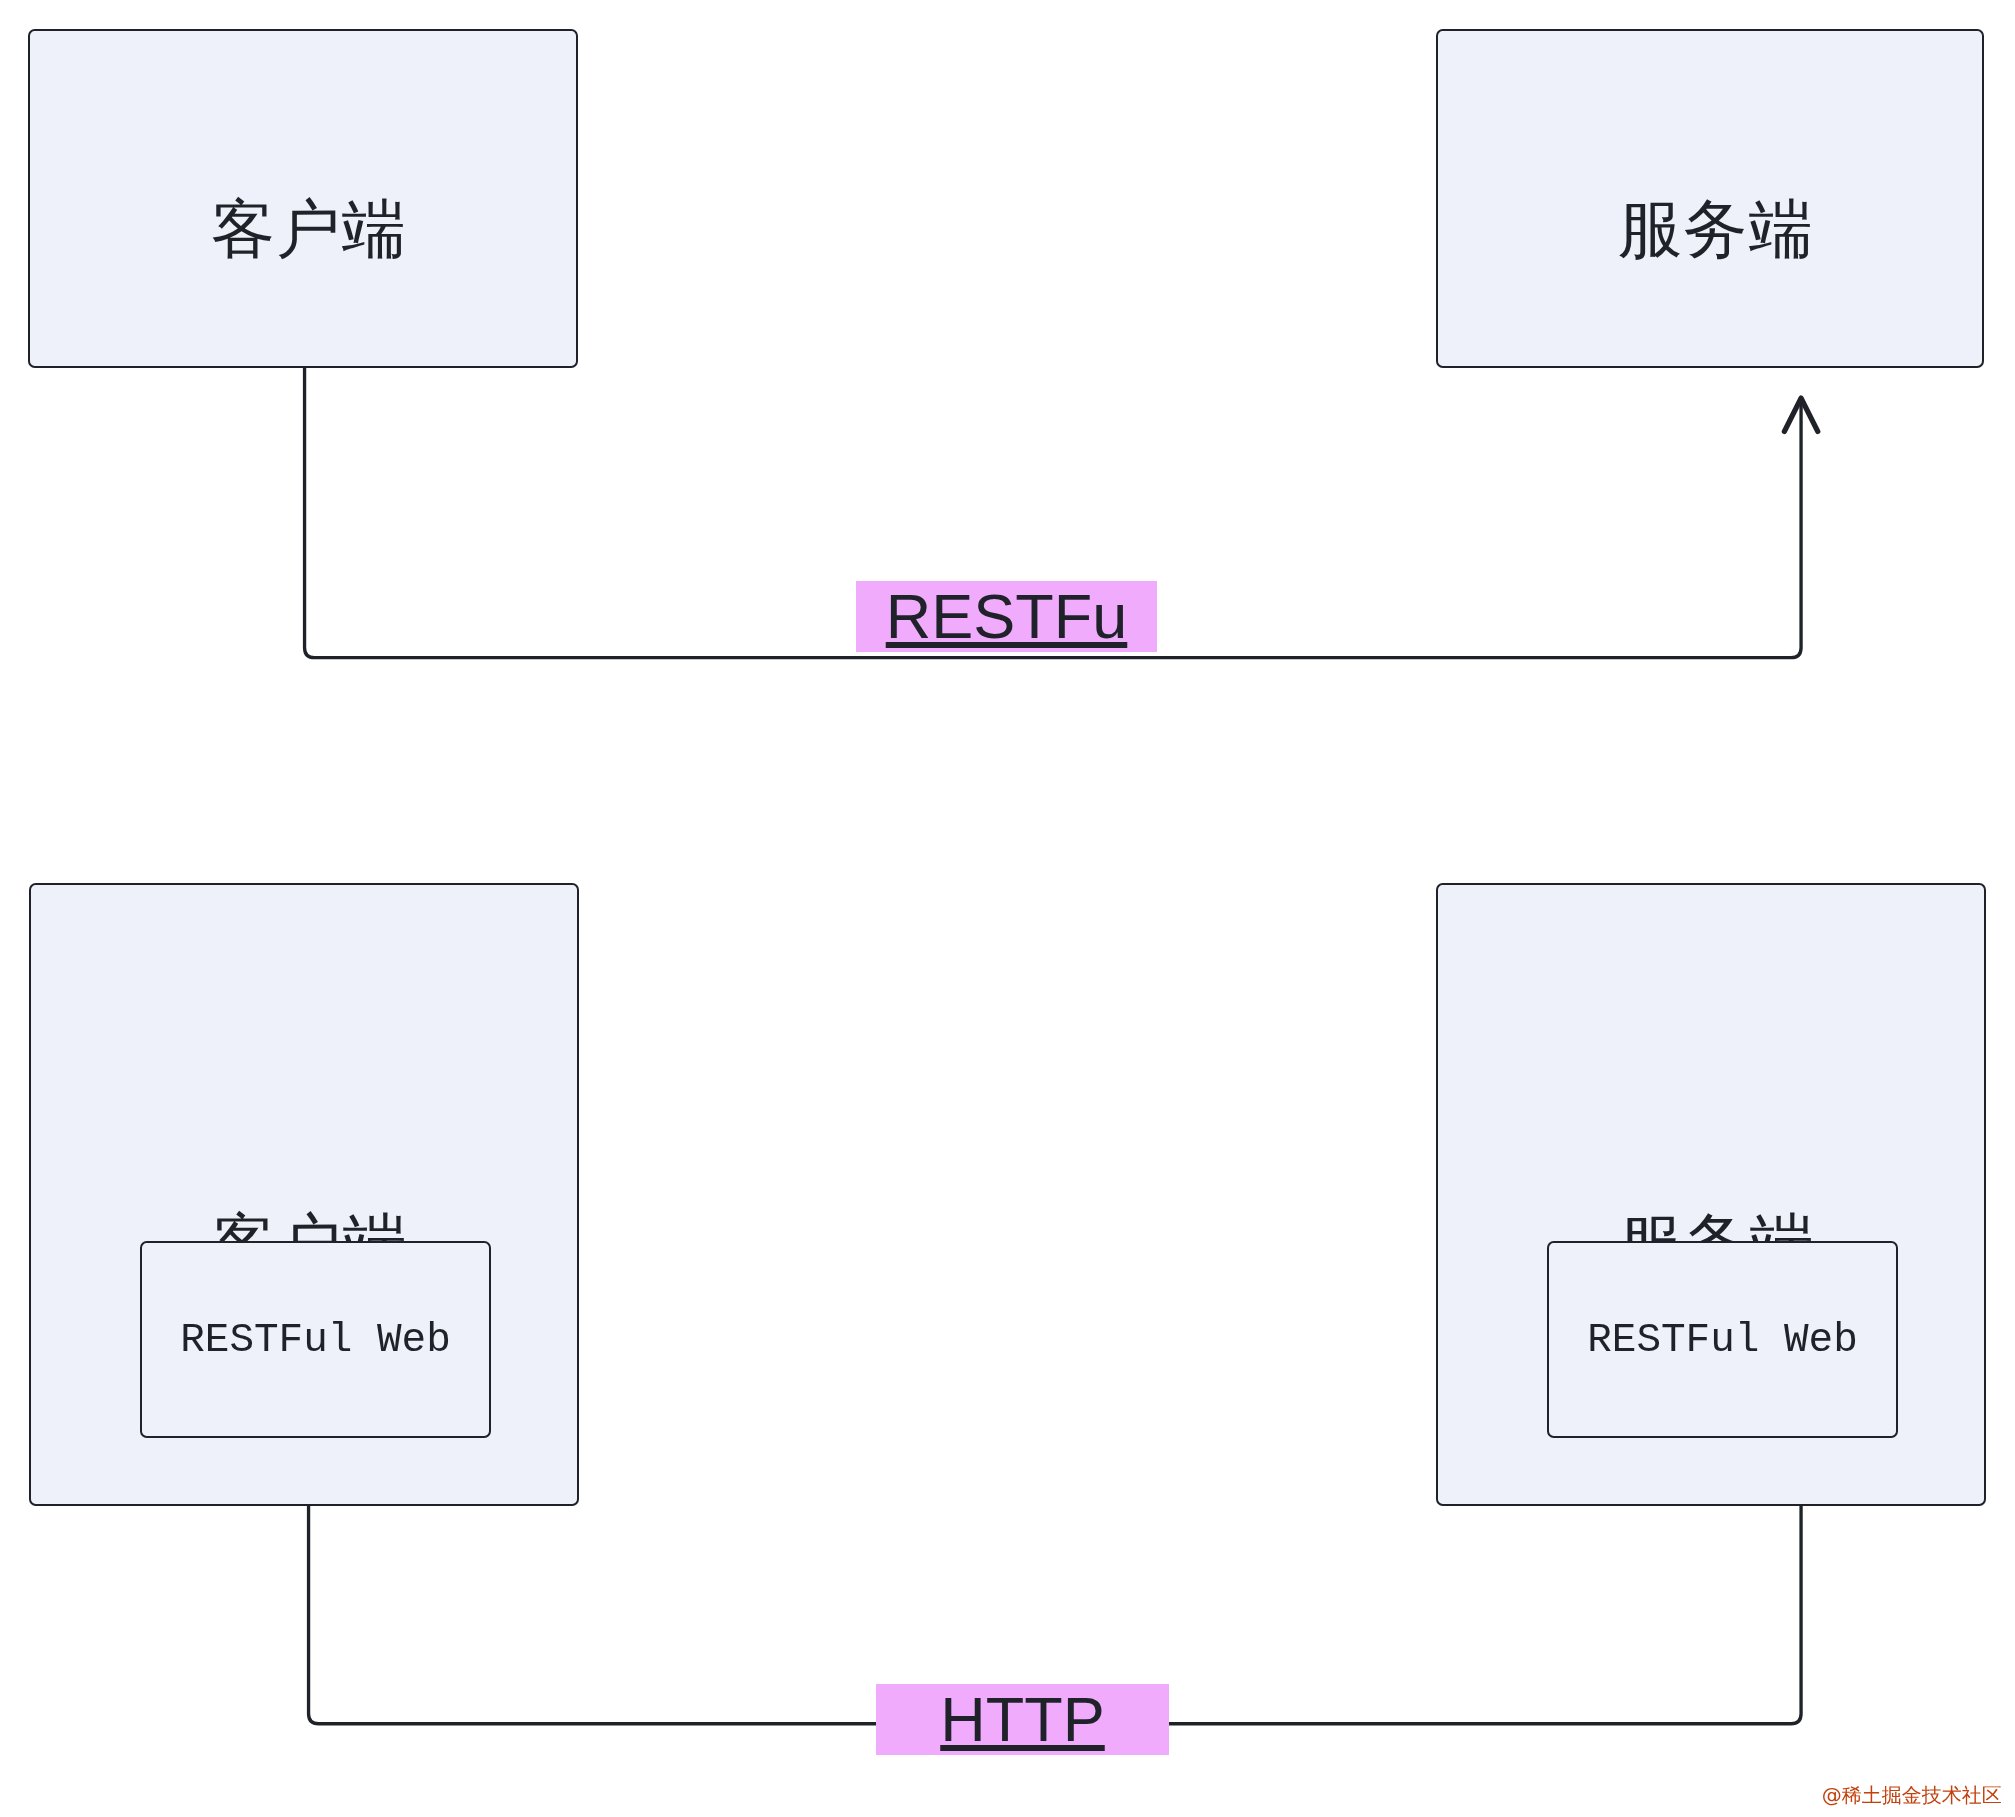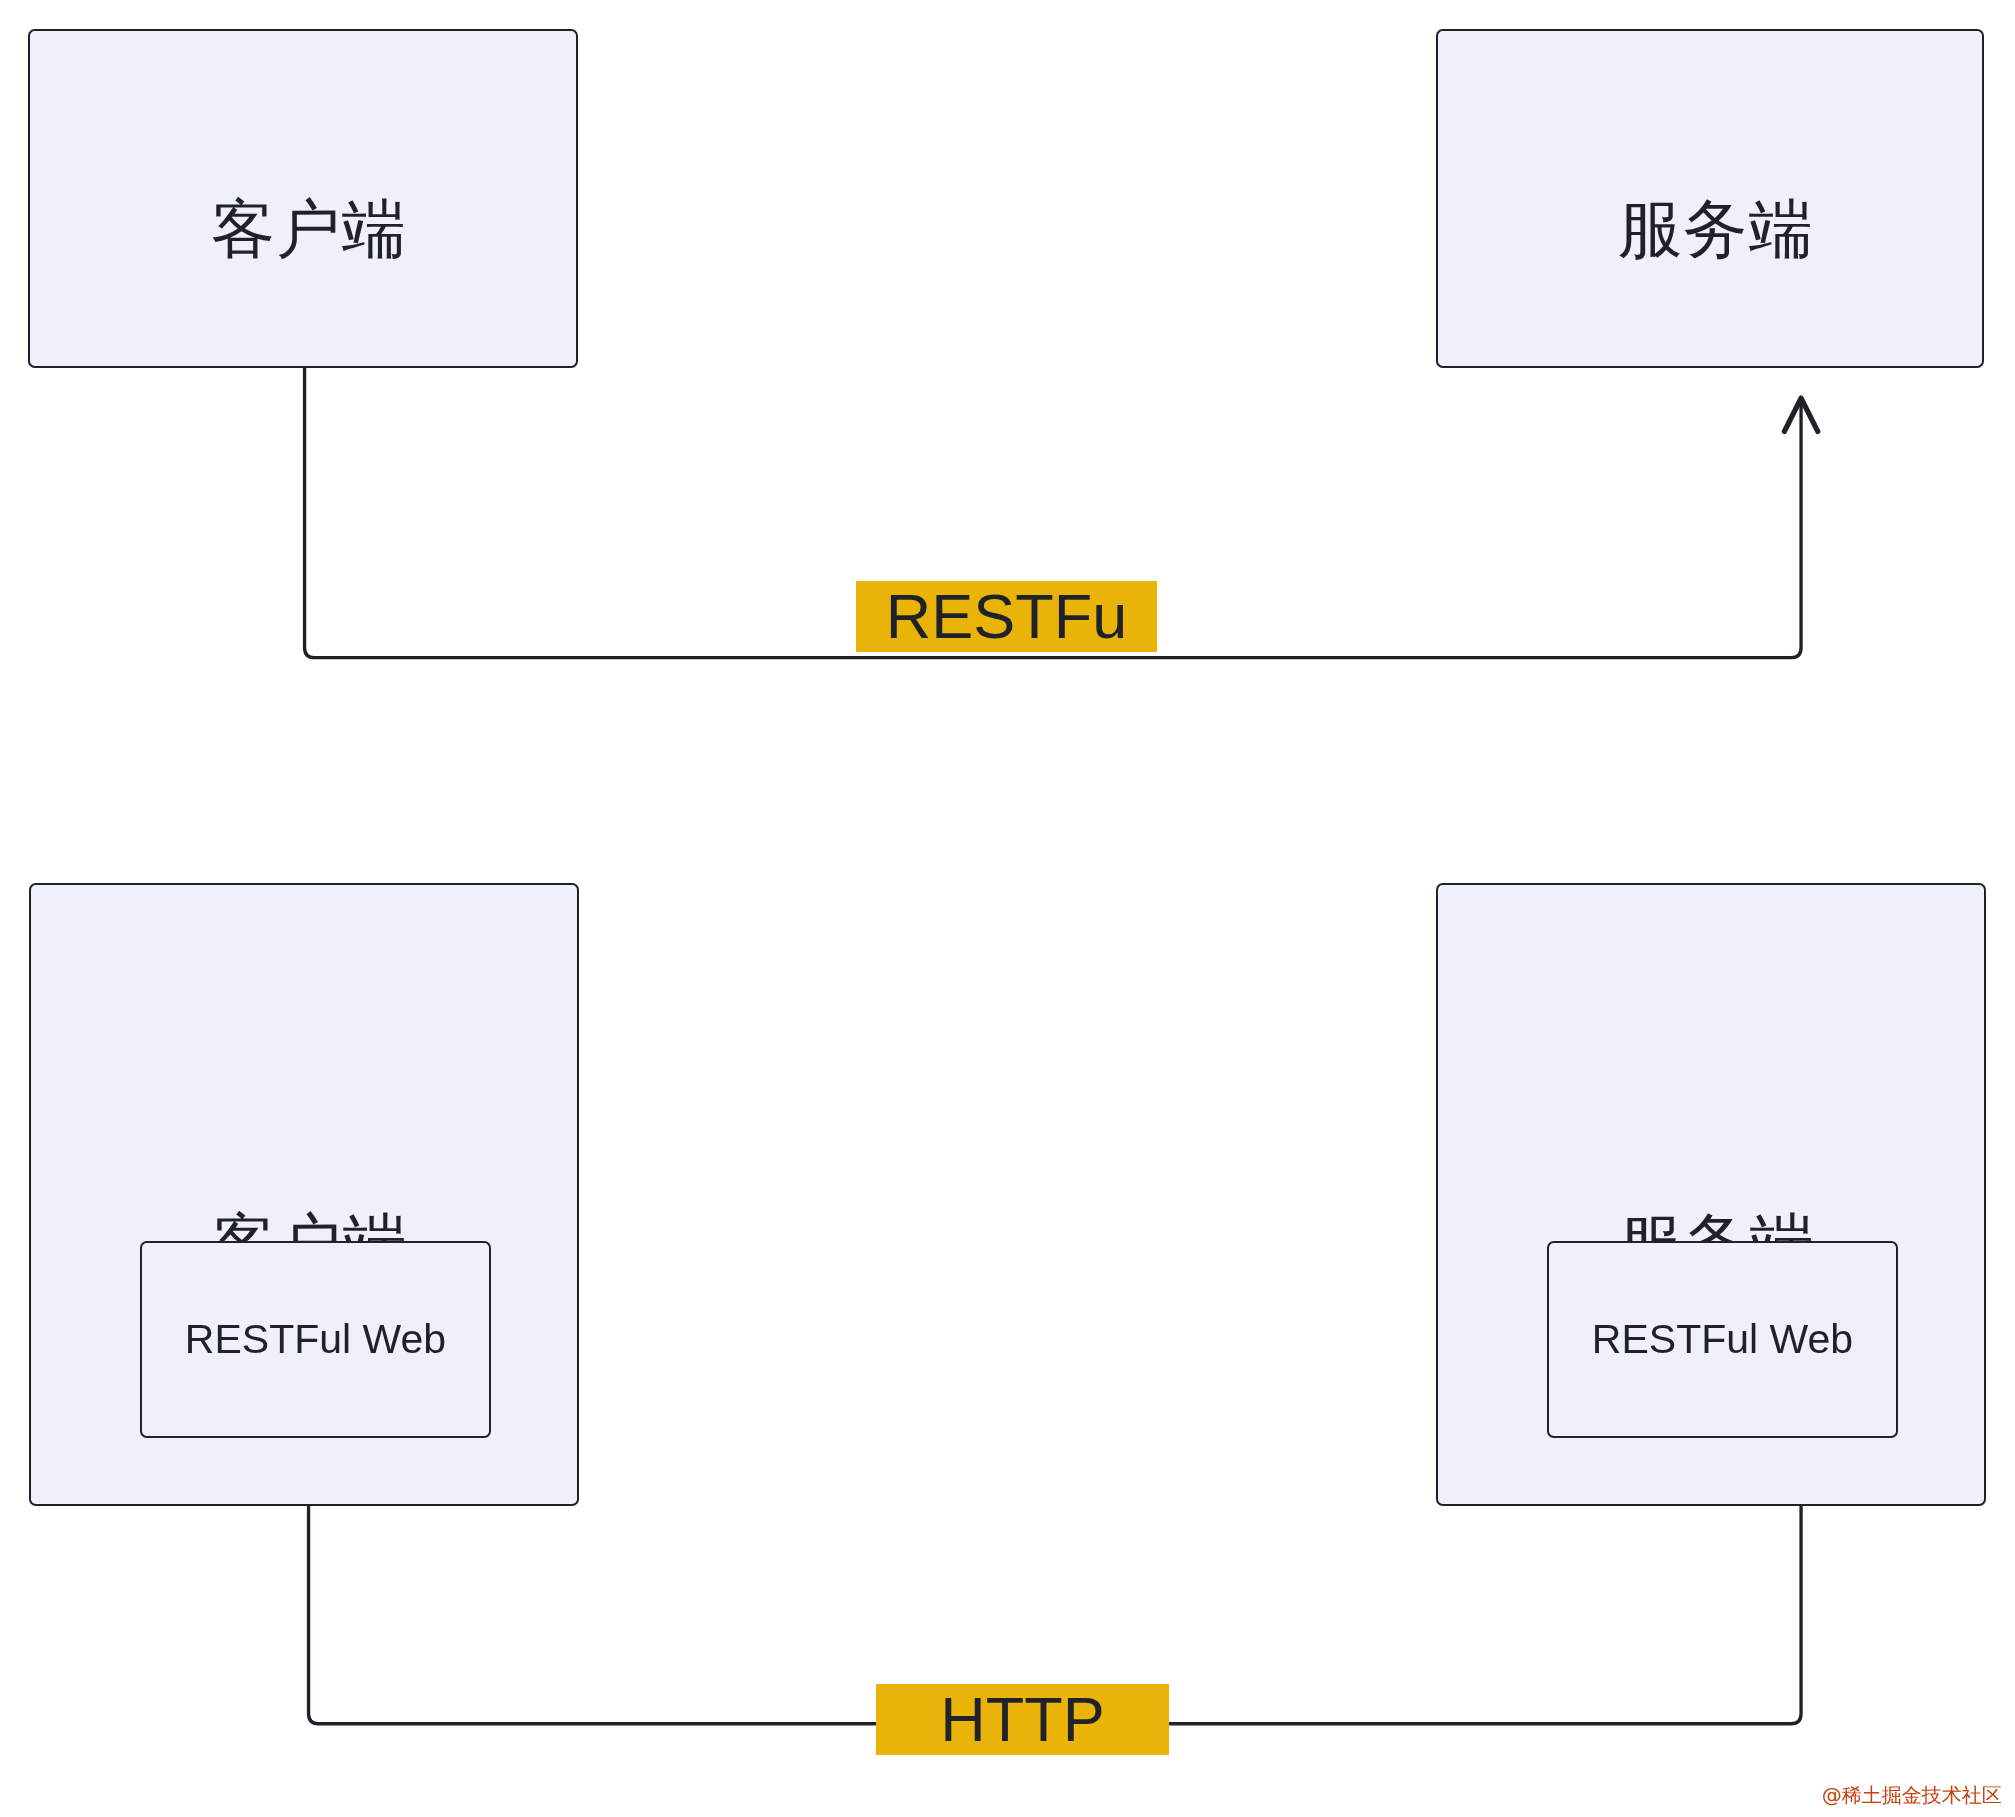--- a/index.html
+++ b/index.html
@@ -43,41 +43,42 @@
     position: absolute;
     box-sizing: border-box;
     background: #eef1fa;
     border: 2px solid #1f2329;
     border-radius: 6.7px;
     display: flex;
     align-items: center;
     justify-content: center;
   }
   .inner-box-label {
-    font-family: Liberation Sans, sans-serif;
+    font-family: Liberation Mono, monospace;
     font-size: 41px;
     color: #1f2329;
     white-space: nowrap;
   }
   svg.connectors {
     position: absolute;
     top: 0;
     left: 0;
     width: 2015px;
     height: 1817px;
     pointer-events: none;
   }
   .edge-label {
     position: absolute;
     text-align: center;
     color: #1f2329;
     font-family: "Liberation Sans", "DejaVu Sans", sans-serif;
     font-size: 63px;
     line-height: 1.12;
-    background: #eab308;
+    background: #f0abfc;
+    text-decoration: underline;
   }
   .edge-label .wrap-line {
     display: block;
   }
   .watermark {
     position: absolute;
     font-family: "DejaVu Sans", "Liberation Sans", sans-serif;
     font-size: 20px;
     color: #c2410c;
     white-space: nowrap;

